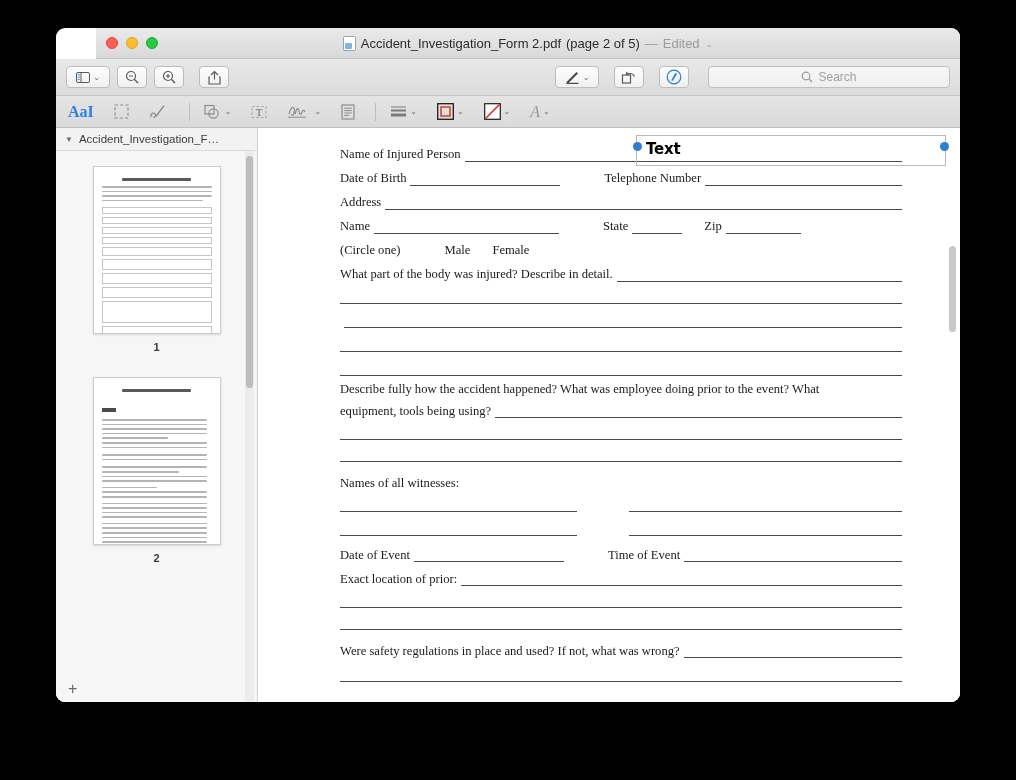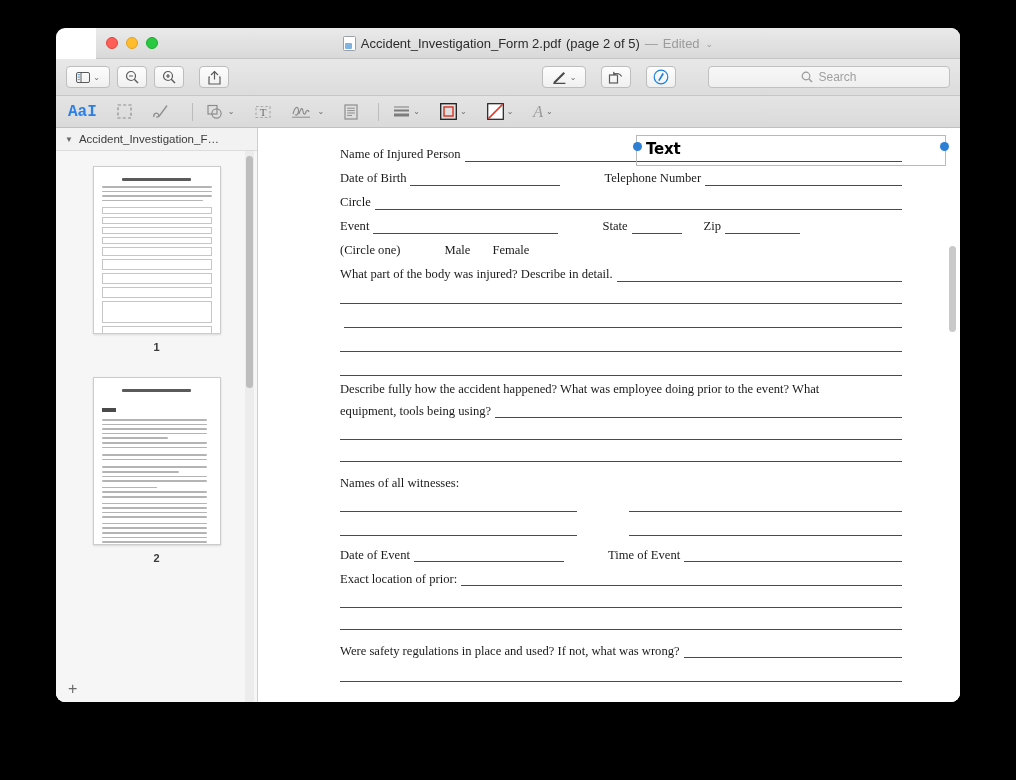--- a/index.html
+++ b/index.html
@@ -448,35 +448,35 @@
       <div class="tb-btn active-blue" style="margin-left:8px">
         <span>
           <svg width="16" height="16" viewBox="0 0 16 16">
             <circle cx="8" cy="8" r="6.8" fill="none" stroke="#1a7fe0" stroke-width="1.2"></circle>
             <path d="M5.2 11.2 L9.6 3.8 L10.9 5 L6.6 12 Z" fill="#1a7fe0"></path>
           </svg>
         </span>
       </div>
     </div>
 
-    <div class="search-field" style="margin-left:25px">
+    <div class="search-field" style="margin-left:12px">
       <span>
         <svg width="12" height="12" viewBox="0 0 12 12">
           <circle cx="5" cy="5" r="3.8" fill="none" stroke="#9a9a9a" stroke-width="1.2"></circle>
           <line x1="7.8" y1="7.8" x2="11" y2="11" stroke="#9a9a9a" stroke-width="1.4"></line>
         </svg>
       </span>
       <span>Search</span>
     </div>
   </div>
 
   <div class="annotbar">
 
     <div class="an-item sel">
-      <span style="font-family:Liberation Mono, monospace;font-size:16px;font-weight:600;">AaI</span>
+      <span style="font-family:Liberation Serif, serif;font-size:16px;font-weight:600;">AaI</span>
     </div>
 
     <div class="an-item">
       <span>
         <svg width="15" height="15" viewBox="0 0 15 15">
           <rect x="1" y="1" width="13" height="13" fill="none" stroke="#8d8d8d" stroke-width="1.2" stroke-dasharray="3 2.2"></rect>
         </svg>
       </span>
     </div>
 
@@ -658,26 +658,26 @@
 
         <div class="row">
           <span class="lbl">Date of Birth</span>
           <span class="rule fixed150"></span>
           <span class="gap40"></span>
           <span class="lbl">Telephone Number</span>
           <span class="rule"></span>
         </div>
 
         <div class="row">
-          <span class="lbl">Circle</span>
-          <span class="rule"></span>
-        </div>
-
-        <div class="row">
-          <span class="lbl">Event</span>
+          <span class="lbl">Address</span>
+          <span class="rule"></span>
+        </div>
+
+        <div class="row">
+          <span class="lbl">Name</span>
           <span class="rule fixed185"></span>
           <span class="gap40"></span>
           <span class="lbl">State</span>
           <span class="rule fixed50"></span>
           <span class="gap20"></span>
           <span class="lbl">Zip</span>
           <span class="rule fixed75"></span>
         </div>
 
         <div class="row" style="margin-bottom:2px">

